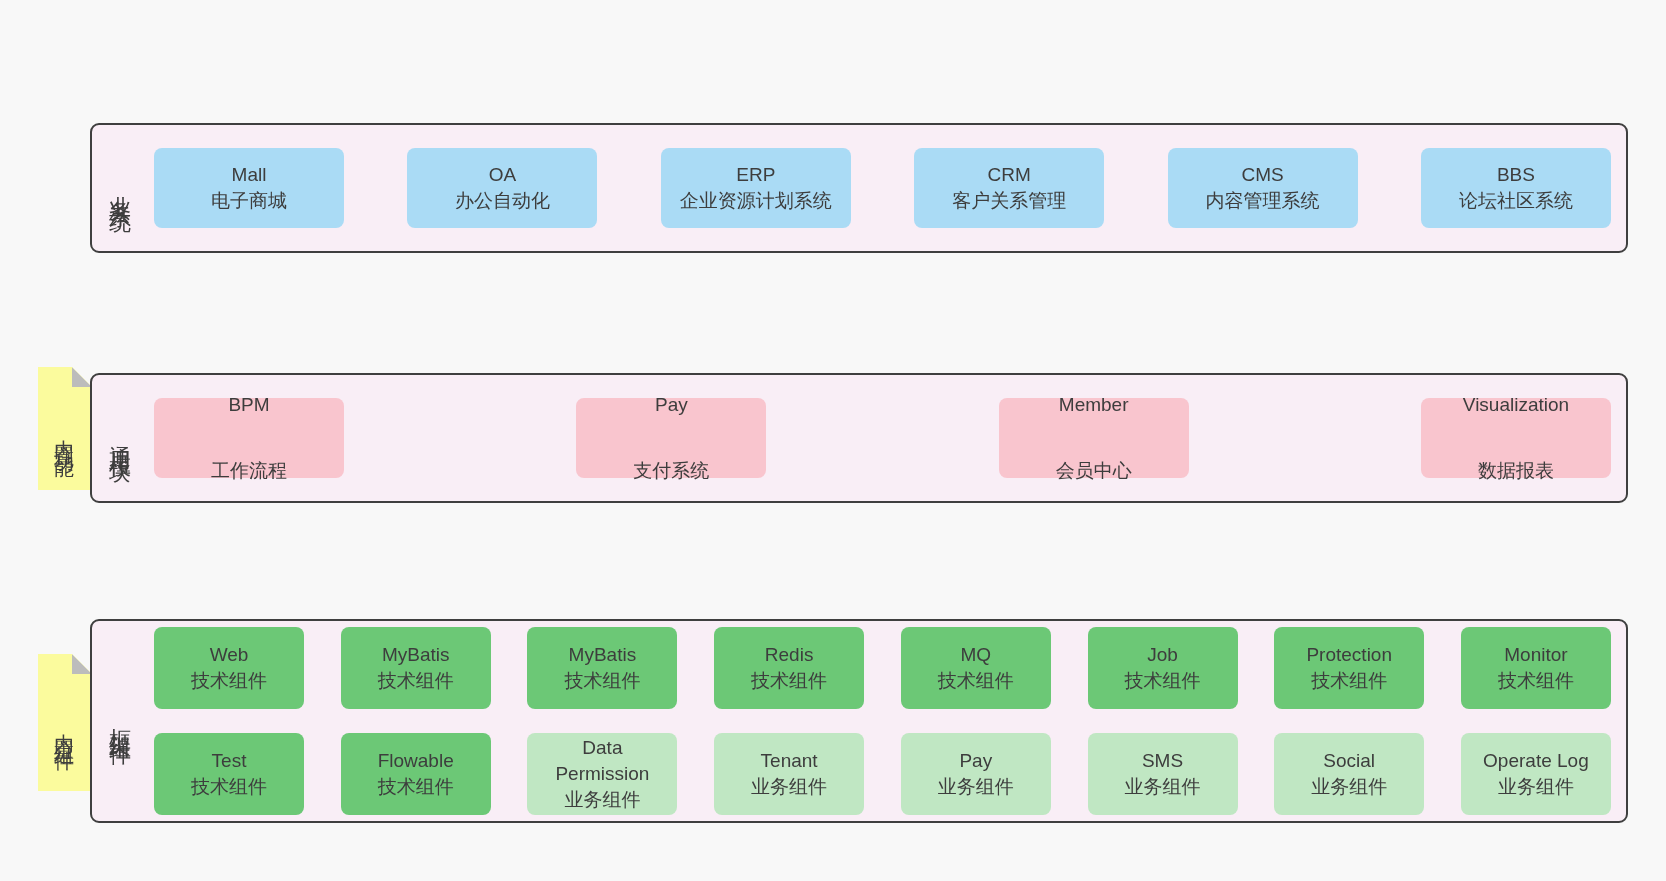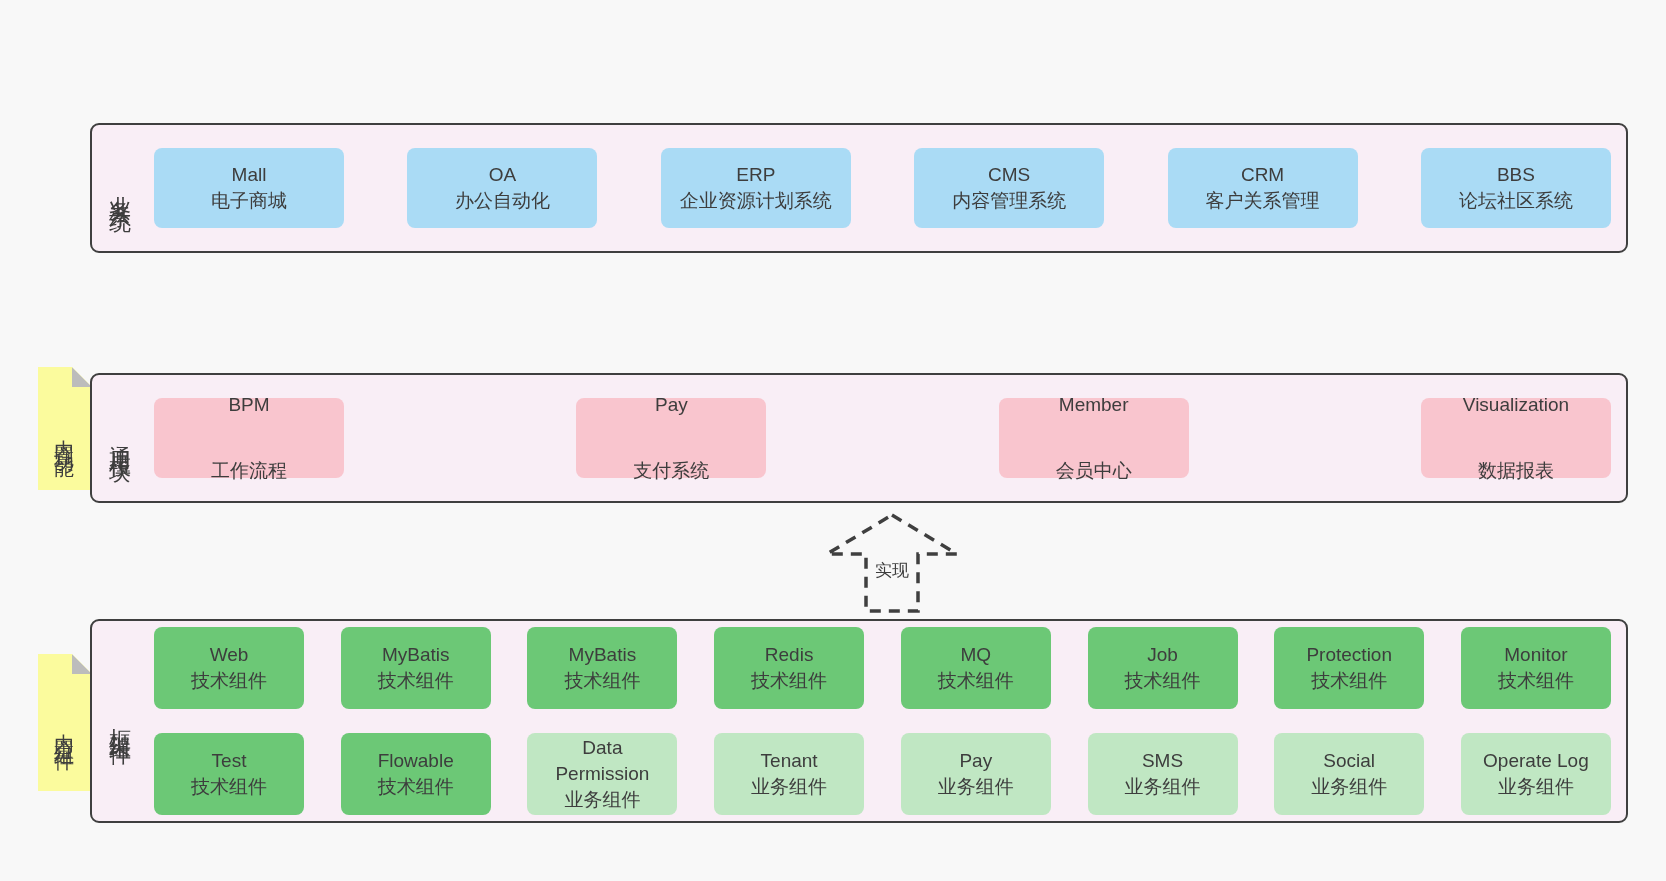--- a/index.html
+++ b/index.html
@@ -106,26 +106,26 @@
       </div>
       <div class="node node-wide blue">
         <span>OA</span>
         <span>办公自动化</span>
       </div>
       <div class="node node-wide blue">
         <span>ERP</span>
         <span>企业资源计划系统</span>
       </div>
       <div class="node node-wide blue">
+        <span>CRM</span>
+        <span>客户关系管理</span>
+      </div>
+      <div class="node node-wide blue">
         <span>CMS</span>
         <span>内容管理系统</span>
-      </div>
-      <div class="node node-wide blue">
-        <span>CRM</span>
-        <span>客户关系管理</span>
       </div>
       <div class="node node-wide blue">
         <span>BBS</span>
         <span>论坛社区系统</span>
       </div>
     </div>
   </section>
 
 
   <div class="sticky sticky1">
@@ -147,26 +147,20 @@
         <span>Member</span>
         <span>会员中心</span>
       </div>
       <div class="node node-wide pink">
         <span>Visualization</span>
         <span>数据报表</span>
       </div>
     </div>
   </section>
 
-  <div class="arrow arrow2">
-    <svg viewBox="0 0 136 102">
-      <polygon points="68,3 133,42 94,42 94,99 42,99 42,42 3,42" fill="none" stroke="var(--arrow)" stroke-width="3.5" stroke-dasharray="11 8"></polygon>
-    </svg>
-    <span class="alabel">实现</span>
-  </div>
 
   <div class="sticky sticky2">
     <div class="fold"></div>
     <div class="stext">内置组件</div>
   </div>
   <section class="band band-components">
     <div class="vlabel">框架组件</div>
     <div class="rows">
       <div class="row">
         <div class="node node-small green">

